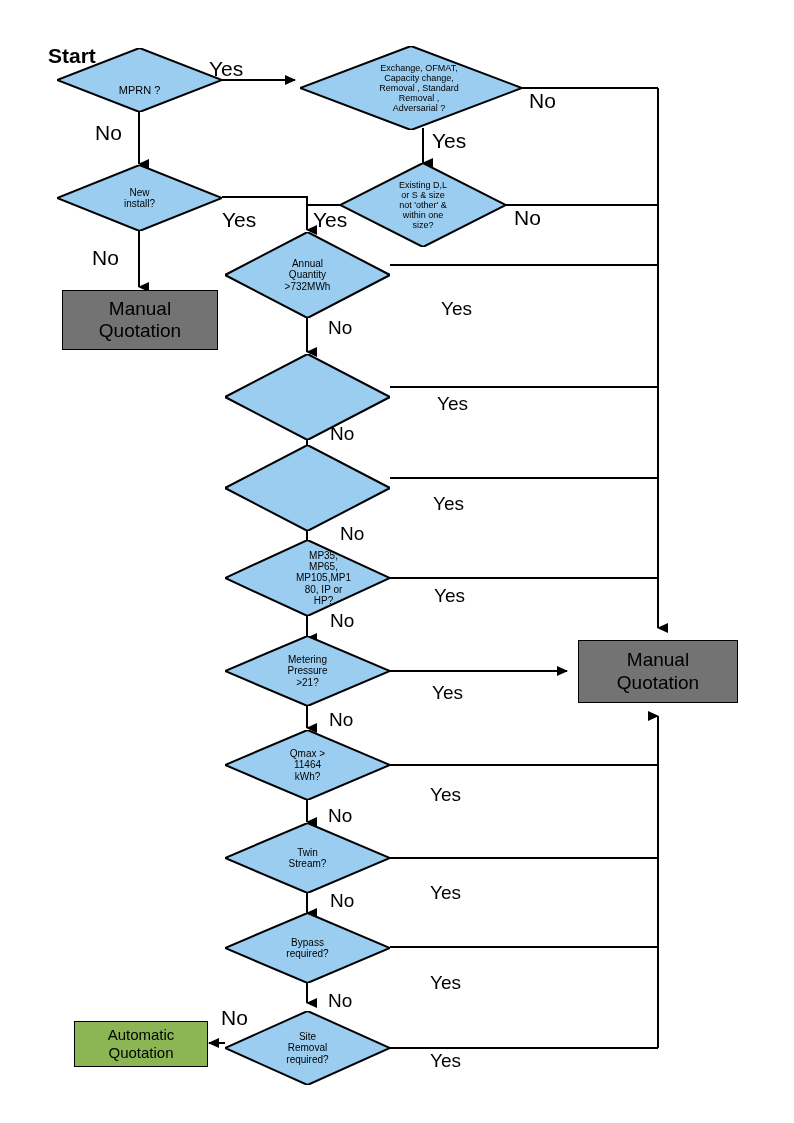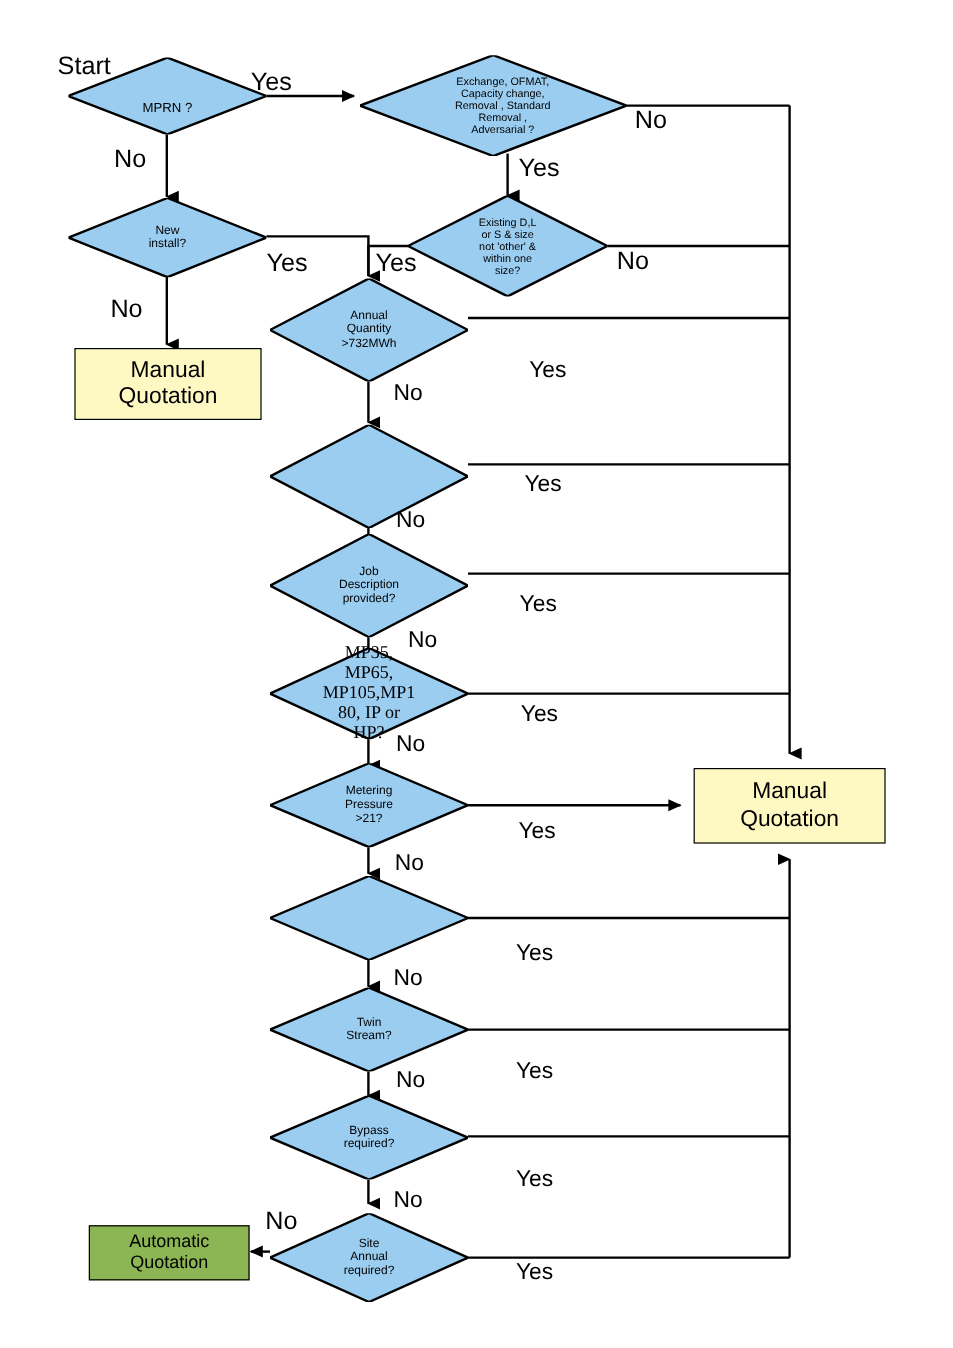--- a/index.html
+++ b/index.html
@@ -10,24 +10,24 @@
   .diamond-label{
     position:relative;z-index:3;text-align:center;color:#000;
     font-family:"Liberation Sans",sans-serif;line-height:1.12;
     pointer-events:none;white-space:pre-line;
   }
   .boxnode{
     border:1px solid #000;display:flex;flex-direction:column;
     align-items:center;justify-content:center;text-align:center;
     color:#000;line-height:1.18;z-index:3;
   }
-  .box-manual{background:#fef9c3;}
+  .box-manual{background:#737373;}
   .box-auto{background:#8CB554;}
   .edge-label{position:absolute;color:#000;font-family:"Liberation Sans",sans-serif;z-index:4;white-space:nowrap;}
-  .start-label{position:absolute;font-weight:normal;color:#000;z-index:5;}
+  .start-label{position:absolute;font-weight:bold;color:#000;z-index:5;}
 </style>
 </head>
 <body>
 
 <div id="canvas">
 
   <svg id="wires" viewBox="0 0 794 1123">
     <defs>
       <marker id="arrow-down" markerWidth="12" markerHeight="12" refX="6" refY="10" orient="auto" markerUnits="userSpaceOnUse">
         <path d="M1,0 L11,0 L6,11 Z" fill="#000"></path>
@@ -131,61 +131,61 @@
 Quantity
 &gt;732MWh</div>
 
   <svg class="node" style="left:225px;top:354px;width:165px;height:86px;" viewBox="0 0 165 86" preserveAspectRatio="none">
     <polygon points="82.5,0 165,43 82.5,86 0,43" fill="#9BCDF0" stroke="#000" stroke-width="2"></polygon>
   </svg>
 
   <svg class="node" style="left:225px;top:445px;width:165px;height:86px;" viewBox="0 0 165 86" preserveAspectRatio="none">
     <polygon points="82.5,0 165,43 82.5,86 0,43" fill="#9BCDF0" stroke="#000" stroke-width="2"></polygon>
   </svg>
-  <div class="diamond-label" style="left:225px;top:445px;width:165px;height:86px;display:flex;align-items:center;justify-content:center;font-size:10px;position:absolute;">Job
-Description
-provided?</div>
 
   <svg class="node" style="left:225px;top:540px;width:165px;height:76px;" viewBox="0 0 165 76" preserveAspectRatio="none">
     <polygon points="82.5,0 165,38 82.5,76 0,38" fill="#9BCDF0" stroke="#000" stroke-width="2"></polygon>
   </svg>
-  <div class="diamond-label" style="left:225px;top:540px;width:165px;height:76px;display:flex;align-items:center;justify-content:center;font-size:15px;position:absolute;font-family:Liberation Serif, serif;">MP35,
+  <div class="diamond-label" style="left:241px;top:540px;width:165px;height:76px;display:flex;align-items:center;justify-content:center;font-size:10px;position:absolute;">MP35,
 MP65,
 MP105,MP1
 80, IP or
 HP?</div>
 
   <svg class="node" style="left:225px;top:636px;width:165px;height:70px;" viewBox="0 0 165 70" preserveAspectRatio="none">
     <polygon points="82.5,0 165,35 82.5,70 0,35" fill="#9BCDF0" stroke="#000" stroke-width="2"></polygon>
   </svg>
   <div class="diamond-label" style="left:225px;top:636px;width:165px;height:70px;display:flex;align-items:center;justify-content:center;font-size:10px;position:absolute;">Metering
 Pressure
 &gt;21?</div>
 
   <svg class="node" style="left:225px;top:730px;width:165px;height:70px;" viewBox="0 0 165 70" preserveAspectRatio="none">
     <polygon points="82.5,0 165,35 82.5,70 0,35" fill="#9BCDF0" stroke="#000" stroke-width="2"></polygon>
   </svg>
+  <div class="diamond-label" style="left:225px;top:730px;width:165px;height:70px;display:flex;align-items:center;justify-content:center;font-size:10px;position:absolute;">Qmax &gt;
+11464
+kWh?</div>
 
   <svg class="node" style="left:225px;top:823px;width:165px;height:70px;" viewBox="0 0 165 70" preserveAspectRatio="none">
     <polygon points="82.5,0 165,35 82.5,70 0,35" fill="#9BCDF0" stroke="#000" stroke-width="2"></polygon>
   </svg>
   <div class="diamond-label" style="left:225px;top:823px;width:165px;height:70px;display:flex;align-items:center;justify-content:center;font-size:10px;position:absolute;">Twin
 Stream?</div>
 
   <svg class="node" style="left:225px;top:913px;width:165px;height:70px;" viewBox="0 0 165 70" preserveAspectRatio="none">
     <polygon points="82.5,0 165,35 82.5,70 0,35" fill="#9BCDF0" stroke="#000" stroke-width="2"></polygon>
   </svg>
   <div class="diamond-label" style="left:225px;top:913px;width:165px;height:70px;display:flex;align-items:center;justify-content:center;font-size:10px;position:absolute;">Bypass
 required?</div>
 
   <svg class="node" style="left:225px;top:1011px;width:165px;height:74px;" viewBox="0 0 165 74" preserveAspectRatio="none">
     <polygon points="82.5,0 165,37 82.5,74 0,37" fill="#9BCDF0" stroke="#000" stroke-width="2"></polygon>
   </svg>
   <div class="diamond-label" style="left:225px;top:1011px;width:165px;height:74px;display:flex;align-items:center;justify-content:center;font-size:10px;position:absolute;">Site
-Annual
+Removal
 required?</div>
 
   <div class="node boxnode box-manual" style="left:62px;top:290px;width:156px;height:60px;font-size:19px;">
     <div>Manual</div>
     <div>Quotation</div>
   </div>
 
   <div class="node boxnode box-manual" style="left:578px;top:640px;width:160px;height:63px;font-size:19px;">
     <div>Manual</div>
     <div>Quotation</div>

